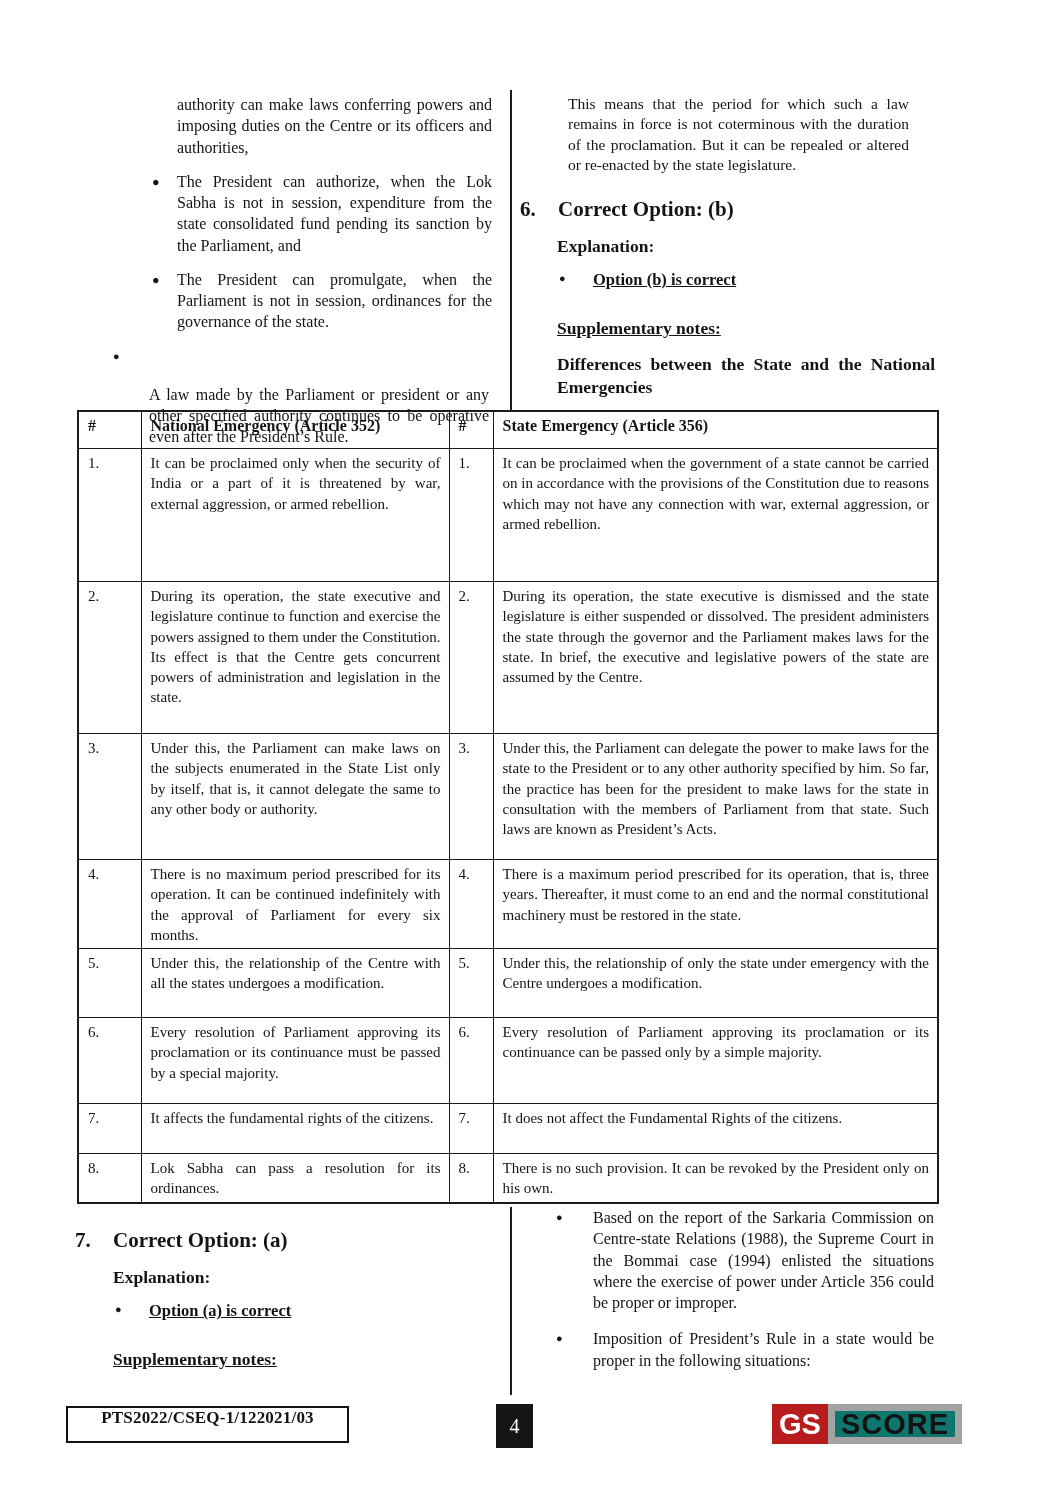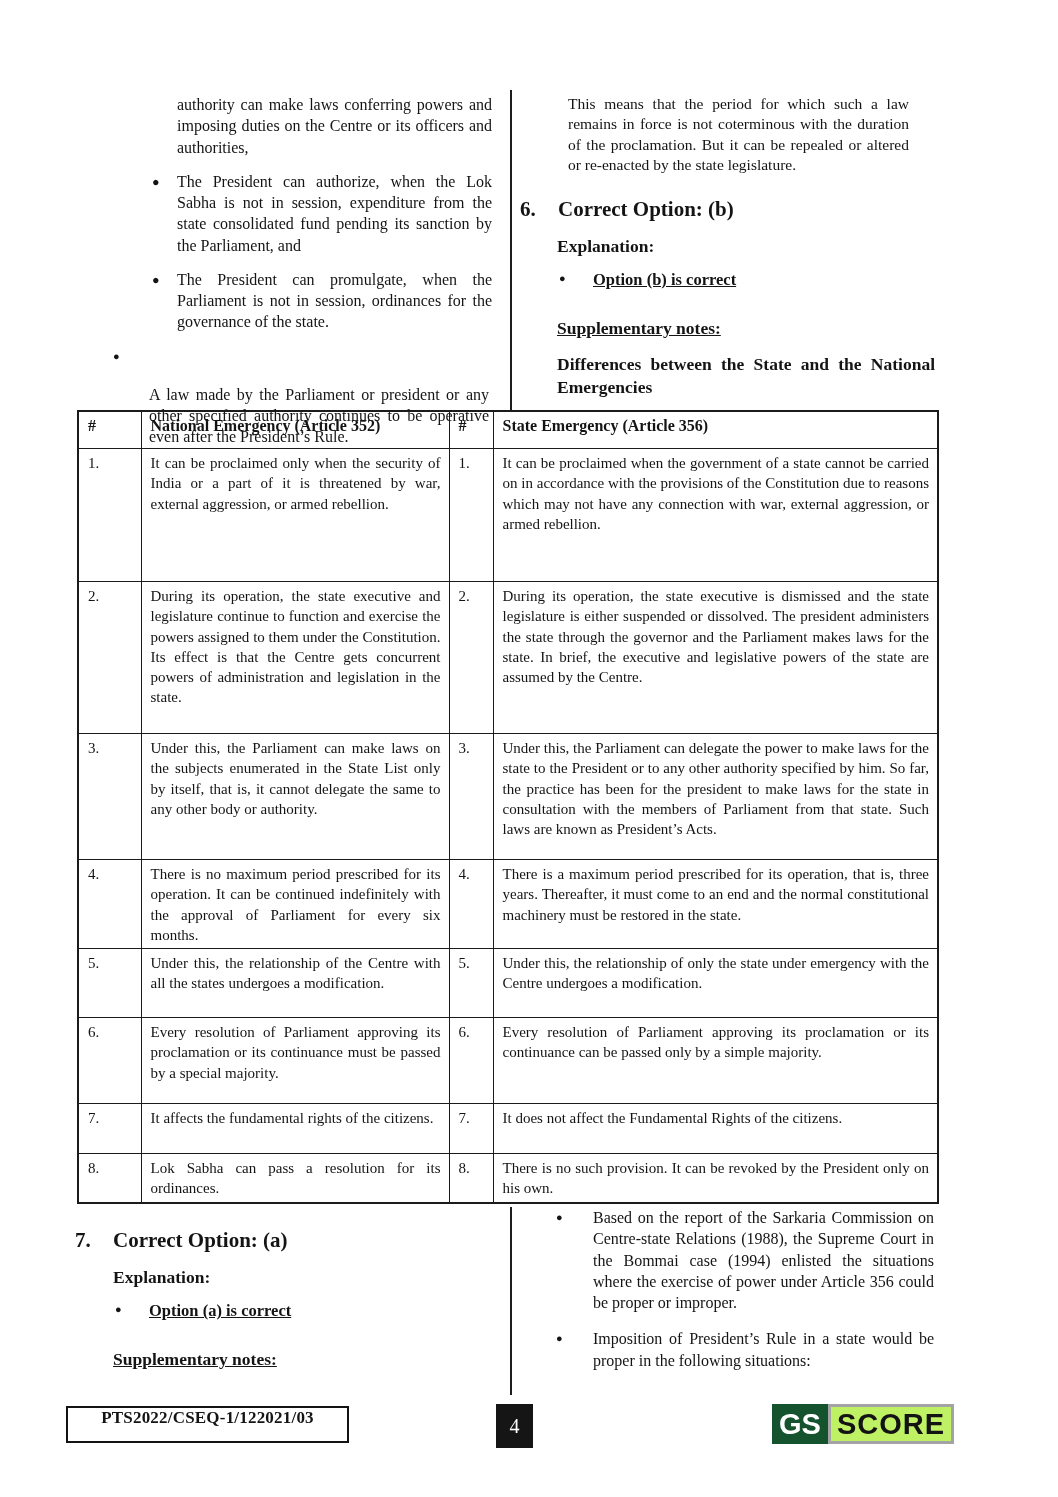--- a/index.html
+++ b/index.html
@@ -58,23 +58,23 @@
   td.numcell{text-align:left;}
   td.bodycell{text-align:justify;}
   
   .foot-code{position:absolute;left:66px;top:1406px;width:279px;height:33px;
     border:2.5px solid #131313;display:flex;justify-content:center;
     font-weight:bold;font-size:17px;letter-spacing:.2px;}
   .foot-page{position:absolute;left:496px;top:1404px;width:37px;height:44px;background:#151515;
     color:#ffffff;display:flex;align-items:center;justify-content:center;font-size:20px;}
   .logo{position:absolute;left:772px;top:1404px;height:40px;display:flex;
     font-family:"Liberation Sans","DejaVu Sans",sans-serif;font-weight:bold;font-size:29px;}
-  .logo .gs{background:#14532d;color:#ffffff;display:flex;align-items:center;padding:0 7px;}
-  .logo .score{background:#bef264;color:#131313;display:flex;align-items:center;
-    border:3px solid #a3a3a3;padding:0 6px;letter-spacing:1px;}
+  .logo .gs{background:#b91c1c;color:#ffffff;display:flex;align-items:center;padding:0 7px;}
+  .logo .score{background:#0f766e;color:#131313;display:flex;align-items:center;
+    border:7px solid #a3a3a3;padding:0 6px;letter-spacing:1px;}
 </style>
 </head>
 <body>
 
 <div class="page">
 
   <div class="top-left">
     <div class="cont-para jus">authority can make laws conferring powers and imposing duties on the Centre or its officers and authorities,</div>
     <div class="li sub">
       <span class="dot">●</span>

